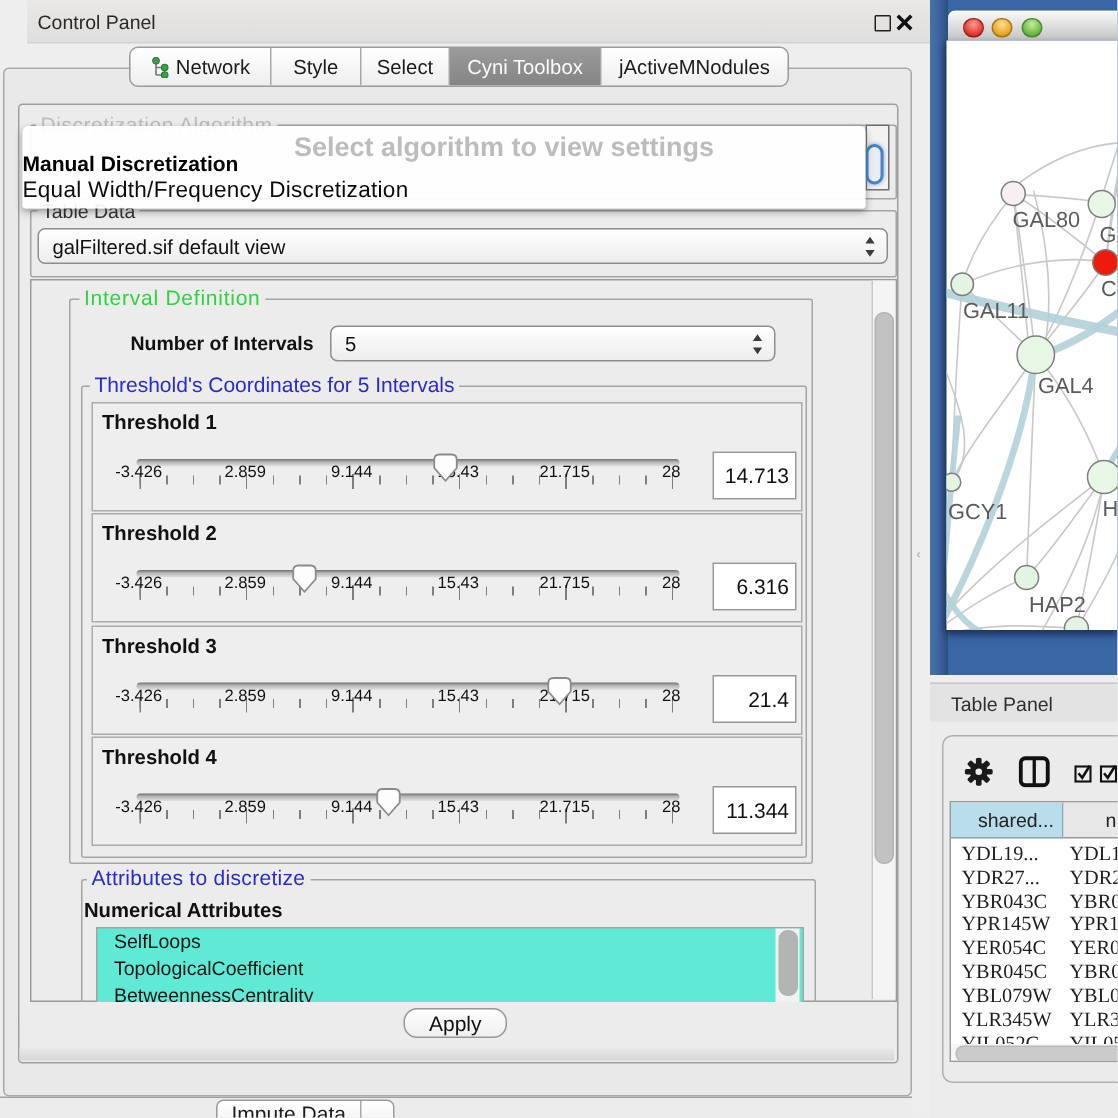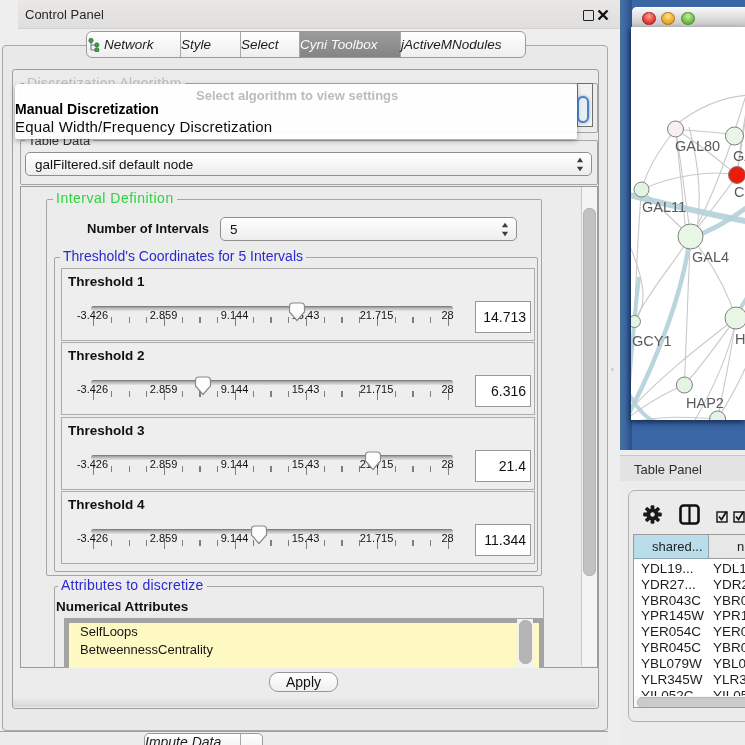--- a/index.html
+++ b/index.html
@@ -11,22 +11,22 @@
     background:linear-gradient(#e9e8e6,#dfdedc);border-bottom:1px solid #d2d2d2;margin-left:18px;}
   #titlebar .t{position:absolute;left:7px;top:7px;font-size:13px;color:#282828;}
   #winbox{left:583px;top:10px;width:9px;height:9px;border:1.6px solid #222;border-radius:1px;}
   
   #mainpanel{left:2px;top:45px;width:604px;height:684px;background:#e9e9e9;
     border:1px solid #a9a9a9;border-radius:4px;}
   #bottomstrip{left:0;top:731px;width:608px;height:14px;background:#ececec;border-top:1px solid #a0a0a0;}
   
   .tabgroup{display:flex;border:1px solid #9b9b9b;border-radius:6px;overflow:hidden;
     background:linear-gradient(#ffffff,#eeeeee);font-size:13px;color:#1c1c1c;}
-  .tabgroup .seg{display:flex;align-items:center;
-    border-right:1px solid #a8a8a8;white-space:nowrap;font-style:italic;}
+  .tabgroup .seg{display:flex;align-items:center;justify-content:center;
+    border-right:1px solid #a8a8a8;white-space:nowrap;}
   .tabgroup .seg:last-child{border-right:none;}
   .tabgroup .sel{background:linear-gradient(#9b9b9b,#848484);color:#fbfbfb;}
   #toptabs{left:86px;top:31px;height:25px;font-size:13.5px;}
   #bottabs{left:144px;top:733px;height:21px;border-radius:5px;font-size:14px;flex-direction:column;}
   
   #innerpanel{left:12px;top:69px;width:585px;height:638px;background:#ececec;
     border:1px solid #9f9f9f;border-radius:3px;}
   .tborder{position:absolute;border:1px solid #a5a5a5;border-radius:2px;}
   .tlabel{position:absolute;font-size:13px;background:#ececec;padding:0 3px;line-height:13px;}
   
@@ -42,21 +42,21 @@
     background:linear-gradient(#6f6f6f 0%,#b5b5b5 40%,#e3e3e3 100%);}
   .minor{position:absolute;left:30.5px;top:48px;width:357px;height:6px;
     background:repeating-linear-gradient(90deg,#7e7e7e 0 1px,transparent 1px 17.75px);}
   .major{position:absolute;left:30.5px;top:47px;width:357px;height:10px;
     background:repeating-linear-gradient(90deg,#7e7e7e 0 1px,transparent 1px 71px);}
   .tl{position:absolute;top:40px;width:50px;text-align:center;font-size:11px;color:#111;}
   .vbox{position:absolute;left:413px;top:32px;width:50px;height:30px;background:#fff;
     border:1px solid #979797;font-size:14px;color:#111;text-align:right;line-height:30px;padding-right:4px;}
   .thumb{position:absolute;top:33px;width:18px;height:20px;}
   
-  #attrlist{left:64px;top:618px;width:470px;height:54px;background:#fef9c3;border:5px solid #a3a3a3;
+  #attrlist{left:64px;top:618px;width:470px;height:54px;background:#5eead4;border:1px solid #a3a3a3;
     font-size:13px;color:#161616;overflow:hidden;}
   #attrlist div{padding-left:11px;height:18px;line-height:18px;}
   
   #apply{left:269px;top:672px;width:67px;height:18px;border:1px solid #989898;border-radius:9px;
     background:linear-gradient(#ffffff,#efefef);font-size:14px;color:#111;
     text-align:center;line-height:18px;}
   
   .sbthumb{position:absolute;background:#c2c2c2;border:1px solid #b2b2b2;border-radius:6px;}
   
   #bluebg{left:620px;top:0;width:125px;height:450px;background:#3a66a6;}
@@ -69,21 +69,21 @@
   #netview{left:631px;top:27px;width:114px;height:393px;background:#fff;
     box-shadow:0 3px 5px rgba(15,30,60,0.55),-2px 2px 4px rgba(15,30,60,0.35);}
   #tphead{left:620px;top:455px;width:125px;height:26px;background:#e3e3e3;
     border-top:1px solid #c6c6c6;}
   #tphead span{position:absolute;left:14px;top:6px;font-size:13px;color:#2e2e2e;}
   #tpbg{left:620px;top:481px;width:125px;height:264px;background:#ececec;}
   #tablepanel{left:628px;top:490px;width:130px;height:230px;background:#ebebeb;
     border:1px solid #b0b0b0;border-radius:7px;}
   #tablebox{left:633px;top:534px;width:113px;height:172px;border:1px solid #9a9a9a;background:#fff;overflow:hidden;}
   .hcell{position:absolute;top:0;height:23px;font-size:13px;color:#222;line-height:23px;}
-  .trow{position:absolute;font-size:13.5px;color:#1d1d1d;white-space:nowrap;}
+  .trow{position:absolute;font-size:13.5px;color:#1d1d1d;white-space:nowrap;font-family:Liberation Serif, serif;}
 </style>
 </head>
 <body>
 
 <div id="titlebar" class="abs">
     <span class="t">Control Panel</span>
   </div>
 <div id="winbox" class="abs"></div>
 <svg class="abs" style="left:597px;top:9px;" width="12" height="12" viewBox="0 0 12 12">
 <line x1="1.5" y1="1.5" x2="10.5" y2="10.5" stroke="#111" stroke-width="2.4"></line>
@@ -97,21 +97,21 @@
 
 <div class="tborder" style="left:20px;top:83px;width:576px;height:48px;"></div>
 <div class="tlabel" style="left:24px;top:77px;color:#bdbdbd;font-size:14px;letter-spacing:0.35px;">Discretization Algorithm</div>
 
 <div class="abs" style="left:577px;top:83px;width:14px;height:42px;background:#f2f2f2;border:1px solid #6e6e6e;"></div>
 <div class="abs" style="left:577px;top:96px;width:8px;height:23px;border:2px solid #4a82c4;border-radius:6px;background:#e8eef6;box-shadow:0 0 3px #6f9fd8;"></div>
 
 <div class="tborder" style="left:20px;top:140px;width:576px;height:43px;"></div>
 <div class="tlabel" style="left:25px;top:134px;color:#2e2e2e;">Table Data</div>
 <div class="combo" style="left:25px;top:152px;width:565px;height:22px;">
-  <span class="ct">galFiltered.sif default node</span>
+  <span class="ct">galFiltered.sif default view</span>
   <svg class="arr" style="top:4px;" width="9" height="15" viewBox="0 0 9 15">
     <path d="M4.5,0 L8,5 H1 Z" fill="#3c3c3c"></path>
       <path d="M4.5,15 L8,10 H1 Z" fill="#3c3c3c"></path>
   </svg>
 </div>
 
 <div class="abs" style="left:20px;top:186px;width:576px;height:480px;background:#ececec;border:1px solid #9b9b9b;"></div>
 
 <div class="abs" style="left:581px;top:187px;width:15px;height:479px;background:#f4f4f4;border-left:1px solid #c9c9c9;"></div>
 <div class="sbthumb" style="left:583px;top:208px;width:11px;height:366px;"></div>
@@ -216,32 +216,33 @@
     <path d="M1.5,4.5 Q1.5,1 5,1 H13 Q16.5,1 16.5,4.5 V10 L9,18.5 L1.5,10 Z" fill="#fdfdfd" stroke="#8a8a8a" stroke-width="1.2"></path>
   </svg>
   <div class="vbox">11.344</div>
 </div>
 
 <div class="tborder" style="left:54px;top:586px;width:488px;height:95px;"></div>
 <div class="tlabel" style="left:58px;top:579px;color:#2a2ad0;font-size:14px;letter-spacing:0.2px;">Attributes to discretize</div>
 <div class="abs" style="left:56px;top:599px;font-size:13.5px;font-weight:bold;color:#111;">Numerical Attributes</div>
 <div id="attrlist" class="abs">
   <div>SelfLoops</div>
+  <div>TopologicalCoefficient</div>
   <div>BetweennessCentrality</div>
 </div>
 <div class="abs" style="left:517px;top:619px;width:16px;height:52px;background:#f2f2f2;"></div>
 <div class="sbthumb" style="left:519px;top:620px;width:11px;height:42px;background:#b4b4b4;"></div>
 
 <div class="abs" style="left:21px;top:668px;width:575px;height:30px;background:#ececec;"></div>
 
 <div id="apply" class="abs">Apply</div>
 
 <div class="abs" style="left:15px;top:84px;width:562px;height:55px;background:rgba(255,255,255,0.93);
   border-radius:4px 4px 2px 2px;box-shadow:0 2px 5px rgba(60,60,60,0.45);"></div>
-<div class="abs" style="left:196px;top:88px;font-size:13px;color:#bcbcbc;font-weight:bold;">Select algorithm to view settings</div>
+<div class="abs" style="left:196px;top:88px;font-size:18px;color:#bcbcbc;font-weight:bold;">Select algorithm to view settings</div>
 <div class="abs" style="left:15px;top:101px;font-size:14px;font-weight:bold;color:#000;">Manual Discretization</div>
 <div class="abs" style="left:15px;top:118px;font-size:15px;letter-spacing:0.2px;color:#0c0c0c;">Equal Width/Frequency Discretization</div>
 
 <div id="bluebg" class="abs"></div>
 <div id="blueleft" class="abs"></div>
 <div id="nettitle" class="abs"></div>
 <div class="light abs" style="left:642px;background:radial-gradient(circle at 50% 30%,#ff9d94,#e23b32 65%,#ad241d);border:1px solid #97221d;"></div>
 <div class="light abs" style="left:661px;background:radial-gradient(circle at 50% 30%,#ffe08a,#eaa828 65%,#bf7c16);border:1px solid #a8751c;"></div>
 <div class="light abs" style="left:681px;background:radial-gradient(circle at 50% 30%,#c4ec9b,#6dbc43 65%,#458b2d);border:1px solid #4c8a38;"></div>
 <div id="netview" class="abs">

